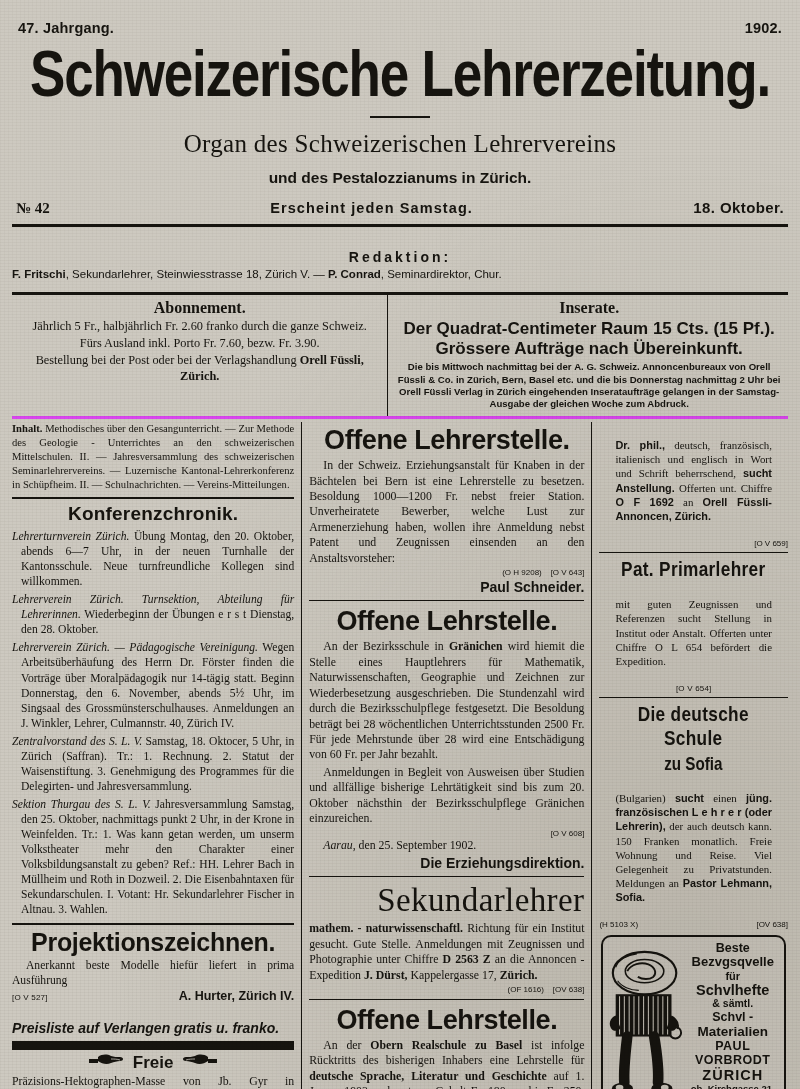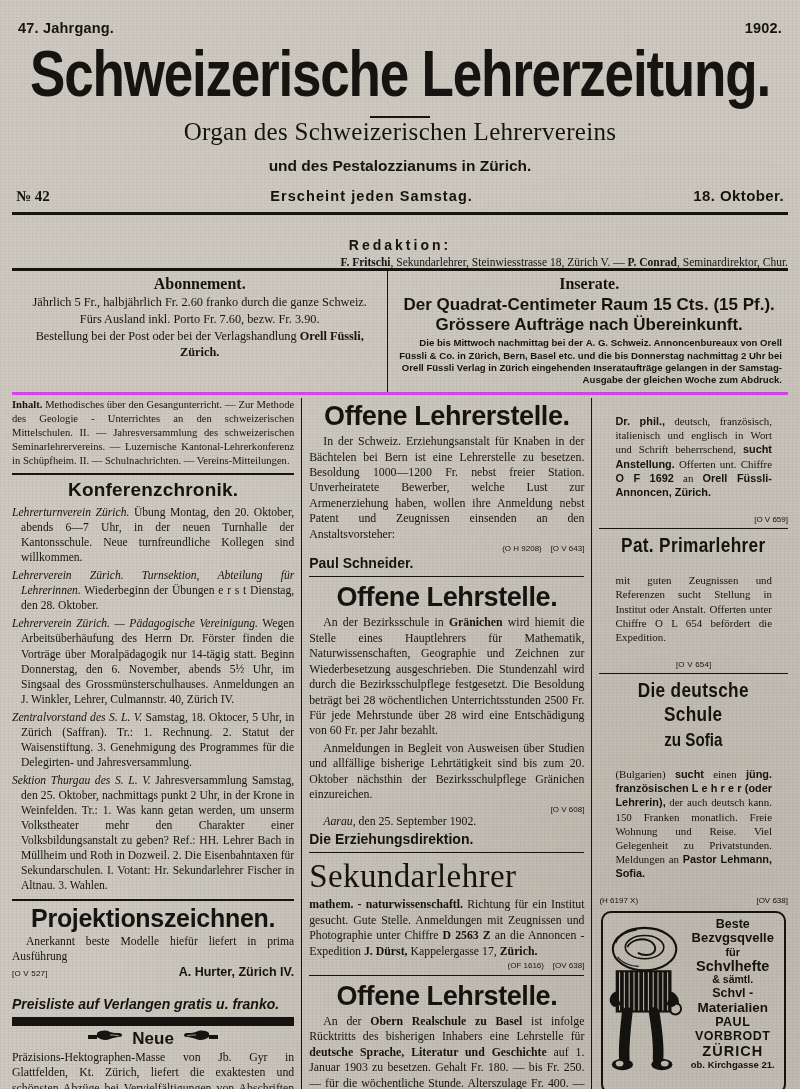--- a/index.html
+++ b/index.html
@@ -25,46 +25,46 @@
   
   .mast-top{display:flex;justify-content:space-between;align-items:flex-start;
     padding:20px 6px 0 6px;font-weight:bold;font-size:14.5px;
     font-family:"Liberation Sans", sans-serif;letter-spacing:.2px;}
   .mast-title{
     text-align:center;font-family:"Liberation Sans", sans-serif;font-weight:bold;
     font-size:53px;line-height:.98;letter-spacing:-1.2px;margin:6px 0 0 0;
     transform:scaleY(1.22);transform-origin:center top;
   }
   .rule-short{width:60px;height:2.5px;background:#16140f;margin:22px auto 0 auto;}
-  .organ{text-align:center;font-size:25px;letter-spacing:.3px;}
+  .organ{text-align:center;font-size:25px;margin-top:12px;letter-spacing:.3px;}
   .organ2{text-align:center;font-size:15.5px;font-weight:bold;margin-top:11px;
     font-family:"Liberation Sans", sans-serif;}
   .issue-row{display:flex;justify-content:space-between;align-items:baseline;
     margin-top:12px;padding:0 4px;font-weight:bold;}
   .issue-no{font-size:15px;font-family:"Liberation Serif",serif;}
   .issue-mid{font-size:14.5px;font-family:"Liberation Sans", sans-serif;letter-spacing:1.1px;}
   .issue-date{font-size:15px;font-family:"Liberation Sans", sans-serif;letter-spacing:.4px;}
   .rule-thick{height:3px;background:#16140f;margin:7px 0 0 0;}
 
   .redaktion-h{text-align:center;font-weight:bold;font-size:14px;letter-spacing:3px;
     font-family:"Liberation Sans", sans-serif;margin:22px 0 3px 0;}
-  .redaktion-l{text-align:right;font-size:11.5px;font-family:Liberation Serif, serif;
-    margin-bottom:0;}
+  .redaktion-l{text-align:left;font-size:11.5px;font-family:Liberation Sans, sans-serif;
+    margin-bottom:12px;}
   .redaktion-l b{font-weight:bold;}
 
   
   .ai{display:flex;border-top:3px solid #16140f;border-bottom:3px solid #d946ef;}
   .ai-l{width:48.5%;padding:4px 6px 6px 6px;box-sizing:border-box;border-right:1.5px solid #16140f;}
   .ai-r{width:51.5%;padding:4px 6px 6px 8px;box-sizing:border-box;}
   .ai-h{text-align:center;font-weight:bold;font-size:16px;
     font-family:"Liberation Serif",serif;margin-bottom:2px;}
   .ai-l p{margin:1px 0;text-align:center;font-size:12.3px;line-height:1.3;}
   .ai-r .lead{text-align:center;font-size:17px;font-weight:bold;margin:1px 0 2px 0;
     font-family:"Liberation Sans", sans-serif;}
-  .ai-r .fine{text-align:right;font-size:9.6px;line-height:1.27;font-weight:bold;
+  .ai-r .fine{text-align:center;font-size:9.6px;line-height:1.27;font-weight:bold;
     font-family:"Liberation Sans", sans-serif;margin:0;}
 
   
   .cols{display:flex;margin-top:3px;height:716px;}
   .col{box-sizing:border-box;}
   .col1{width:37.4%;padding-right:7px;border-right:1.5px solid #16140f;}
   .col2{width:37.4%;padding:0 7px;border-right:1.5px solid #16140f;}
   .col3{width:25.2%;padding-left:7px;}
 
   .inhalt{font-size:10.6px;line-height:1.32;text-align:justify;}
@@ -75,27 +75,27 @@
 
   .sec-h{text-align:center;font-weight:bold;font-size:19px;
     font-family:"Liberation Sans", sans-serif;margin:4px 0 4px 0;letter-spacing:.2px;}
   .ent{font-size:11.6px;line-height:1.3;text-align:justify;margin:0 0 3px 0;
     text-indent:-9px;padding-left:9px;}
   .ent i{font-style:italic;}
 
   
   .ad-h-serif{text-align:center;font-family:"Liberation Sans", sans-serif;font-weight:bold;
     font-size:27px;letter-spacing:-.4px;margin:3px 0 2px 0;}
-  .ad-h-big{text-align:left;font-family:"Liberation Serif",serif;font-weight:normal;
+  .ad-h-big{text-align:right;font-family:"Liberation Serif",serif;font-weight:normal;
     font-size:33px;letter-spacing:.4px;margin:2px 0 2px 0;}
   .ad-body{font-size:11.8px;line-height:1.31;text-align:justify;margin:0 0 2px 0;}
   .ad-body.ind{text-indent:14px;}
   .ad-body b{font-weight:bold;}
   .ad-body i{font-style:italic;}
-  .sig{text-align:left;font-weight:bold;font-size:14px;
+  .sig{text-align:right;font-weight:bold;font-size:14px;
     font-family:"Liberation Sans", sans-serif;margin-top:2px;}
   .code{font-size:8px;font-family:"Liberation Sans", sans-serif;letter-spacing:.2px;}
   .code-r{text-align:right;font-size:8px;font-family:"Liberation Sans", sans-serif;}
   .row-codes{display:flex;justify-content:space-between;font-size:8px;
     font-family:"Liberation Sans", sans-serif;}
 
   
   .proj-h{text-align:center;font-family:"Liberation Sans", sans-serif;font-weight:bold;
     font-size:25px;margin:3px 0 1px 0;letter-spacing:-.3px;}
   .proj-b{font-size:11.6px;line-height:1.3;text-align:justify;text-indent:14px;margin:0;}
@@ -229,21 +229,21 @@
 
       <div>
         <div class="neue-row">
           <span class="hand">
             <svg width="34" height="14" viewBox="0 0 34 14">
                 <path d="M0 5h9v4H0z" fill="#16140f"></path>
                 <path d="M9 3c4-3 9-3 13-1 3 1 6 1 9 1 2 0 3 1 3 2s-1 2-3 2c-3 0-6 1-9 2-4 2-9 1-13-2z" fill="#16140f"></path>
                 <path d="M22 5c3 0 6 0 9 1" stroke="#cdc9c0" stroke-width=".8" fill="none"></path>
               </svg>
           </span>
-          <span class="lbl">Neue</span>
+          <span class="lbl">Freie</span>
           <span class="hand">
             <svg width="34" height="14" viewBox="0 0 34 14">
                 <path d="M25 5h9v4h-9z" fill="#16140f"></path>
                 <path d="M25 3c-4-3-9-3-13-1-3 1-6 1-9 1-2 0-3 1-3 2s1 2 3 2c3 0 6 1 9 2 4 2 9 1 13-2z" fill="#16140f"></path>
                 <path d="M12 5c-3 0-6 0-9 1" stroke="#cdc9c0" stroke-width=".8" fill="none"></path>
               </svg>
           </span>
         </div>
         <p class="ad-body">Präzisions-Hektographen-Masse von Jb. Gyr in Glattfelden, Kt. Zürich, liefert die exaktesten und schönsten Abzüge bei Vervielfältigungen von Abschriften jeder Art, komplette Hektographen in drei Grössen 24/32, 28/40 und 36/50 cm stets vorrätig. Auffüllungen werden schnell und billig besorgt. Vorrats-Masse wird in Büchsen per Kilo zu 4 Fr. abgegeben.</p>
 
@@ -309,21 +309,21 @@
         <div class="r-center code">[O V 654]</div>
       </div>
 
       <div class="hrthin"></div>
 
       <div>
         <div class="r-h-cond">Die deutsche Schule</div>
         <div class="r-h-cond2">zu Sofia</div>
         <p class="r-body"><span>(Bulgarien) </span><b>sucht</b><span> einen </span><b>jüng. französischen  L e h r e r  (oder Lehrerin),</b><span> der auch deutsch kann. 150 Franken monatlich. Freie Wohnung und Reise. Viel Gelegenheit zu Privatstunden. Meldungen an </span><b>Pastor Lehmann, Sofia.</b></p>
         <div class="row-codes">
-          <span>(H 6197 X)</span>
+          <span>(H 5103 X)</span>
           <span>[OV 638]</span>
         </div>
       </div>
 
       <div>
         <div class="poster">
           <div class="poster-fig">
             <svg width="78" height="160" viewBox="0 0 78 160">
 
               <ellipse cx="38" cy="26" rx="33" ry="22" fill="none" stroke="#16140f" stroke-width="2.2"></ellipse>

